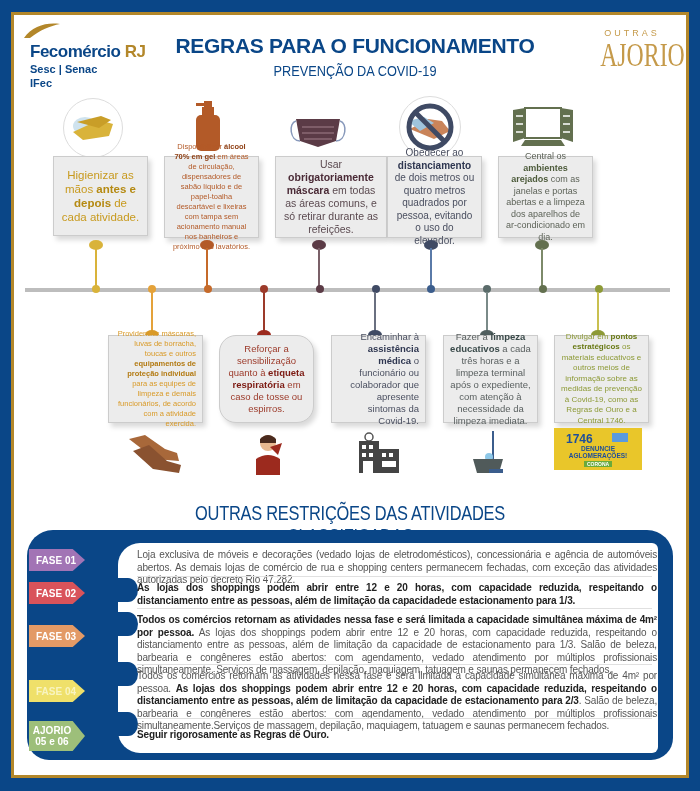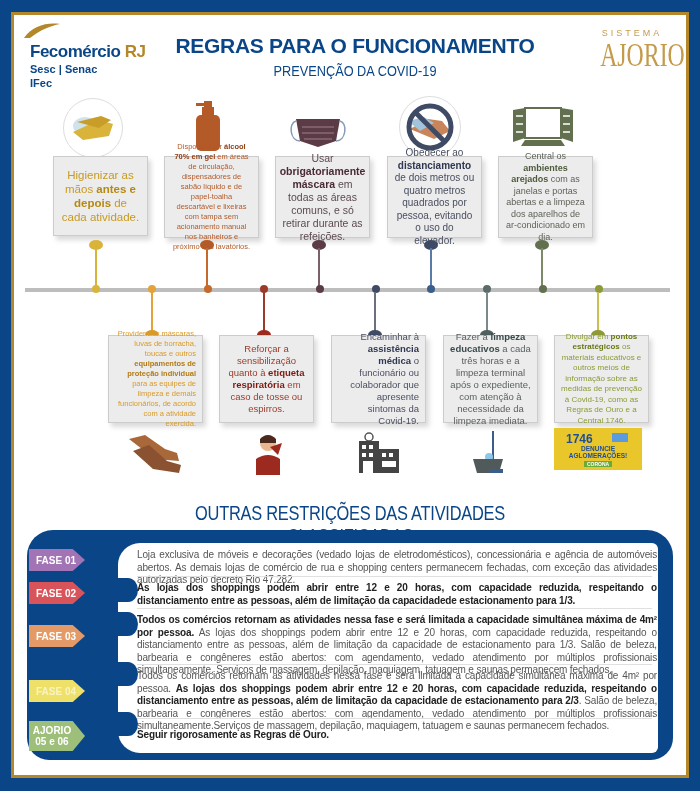--- a/index.html
+++ b/index.html
@@ -49,21 +49,21 @@
   <svg class="logo-swoosh" viewBox="0 0 40 18">
       <path d="M2 16 C10 4, 25 0, 38 2 C28 4, 18 8, 8 16 Z" fill="#b3872a"></path>
     </svg>
   <div class="fec-name"><span>Fecomércio</span> <span class="rj">RJ</span></div>
   <div class="fec-sub1">Sesc | Senac</div>
   <div class="fec-sub2">IFec</div>
 </div>
 <div class="title">REGRAS PARA O FUNCIONAMENTO</div>
 <div class="subtitle">PREVENÇÃO DA COVID-19</div>
 <div class="ajorio">
-  <div class="sys">SISTEMA</div>
+  <div class="sys">OUTRAS</div>
   <div class="name">AJORIO</div>
 </div>
 
 <div class="icon-top circle-bg" style="left:63px;top:98px;width:60px;height:60px;">
   <svg width="48" height="36" viewBox="0 0 48 36">
       <ellipse cx="16" cy="16" rx="12" ry="9" fill="#cfe3ef"></ellipse>
       <path d="M4 22 L30 10 L44 14 L40 26 L14 30 Z" fill="#d9b33a"></path>
       <path d="M8 12 L32 6 L42 10 L30 18 Z" fill="#c99e28"></path>
     </svg>
 </div>
@@ -98,21 +98,21 @@
       <path d="M10 42 L54 42 L50 36 L14 36 Z" fill="#63704f"></path>
     </svg>
 </div>
 
 <div class="card" style="left:53px;top:156px;width:95px;height:80px;">
   <div class="card-text" style="font-size:11.5px;line-height:14px;color:#c89a1e;text-align:center;"><span style="display:inline">Higienizar as mãos </span><b style="color:#b58a12;">antes e depois</b><span style="display:inline"> de cada atividade.</span></div>
 </div>
 <div class="card" style="left:164px;top:156px;width:95px;height:82px;">
   <div class="card-text" style="font-size:7.5px;line-height:10px;color:#b35a28;"><span style="display:inline">Disponibilizar </span><b style="color:#8e3e12;">álcool 70% em gel</b><span style="display:inline"> em áreas de circulação, dispensadores de sabão líquido e de papel-toalha descartável e lixeiras com tampa sem acionamento manual nos banheiros e próximo aos lavatórios.</span></div>
 </div>
-<div class="card" style="left:275px;top:156px;width:95px;height:82px;">
+<div class="card" style="left:275px;top:156px;width:112px;height:82px;">
   <div class="card-text" style="font-size:10.5px;line-height:13px;color:#5b4a50;"><span style="display:inline">Usar </span><b style="color:#4a2a36;">obrigatoriamente máscara</b><span style="display:inline"> em todas as áreas comuns, e só retirar durante as refeições.</span></div>
 </div>
 <div class="card" style="left:387px;top:156px;width:95px;height:82px;">
   <div class="card-text" style="font-size:10px;line-height:12.5px;color:#4a4f60;"><span style="display:inline">Obedecer ao </span><b style="color:#2e3650;">distanciamento</b><span style="display:inline"> de dois metros ou quatro metros quadrados por pessoa, evitando o uso do elevador.</span></div>
 </div>
 <div class="card" style="left:498px;top:156px;width:95px;height:82px;">
   <div class="card-text" style="font-size:9px;line-height:11.5px;color:#5d6358;"><span style="display:inline">Central os </span><b style="color:#4d5b3b;">ambientes arejados</b><span style="display:inline"> com as janelas e portas abertas e a limpeza dos aparelhos de ar-condicionado em dia.</span></div>
 </div>
 
 <div class="dot" style="left:89px;top:240px;background:#d9b33a;"></div>
@@ -145,21 +145,21 @@
 <div class="vline" style="left:374px;top:292px;height:40px;background:#6a7080;"></div>
 <div class="dot" style="left:368px;top:330px;background:#3f4a64;"></div>
 <div class="vline" style="left:486px;top:292px;height:40px;background:#7a8a88;"></div>
 <div class="dot" style="left:480px;top:330px;background:#4f5e5e;"></div>
 <div class="vline" style="left:597px;top:292px;height:40px;background:#c9c050;"></div>
 <div class="dot" style="left:591px;top:330px;background:#8d9a36;"></div>
 
 <div class="card" style="left:108px;top:335px;width:95px;height:88px;text-align:right;">
   <div class="card-text" style="font-size:7.5px;line-height:10px;color:#d99a28;"><span style="display:inline">Providenciar máscaras, luvas de borracha, toucas e outros </span><b style="color:#b37a12;">equipamentos de proteção individual</b><span style="display:inline"> para as equipes de limpeza e demais funcionários, de acordo com a atividade exercida.</span></div>
 </div>
-<div class="card" style="left:219px;top:335px;width:95px;height:88px;">
+<div class="card" style="left:219px;top:335px;width:95px;height:88px;border-radius:17px;">
   <div class="card-text" style="font-size:9.5px;line-height:12px;color:#9c3a2a;"><span style="display:inline">Reforçar a sensibilização quanto à </span><b style="color:#7c1a12;">etiqueta respiratória</b><span style="display:inline"> em caso de tosse ou espirros.</span></div>
 </div>
 <div class="card" style="left:331px;top:335px;width:95px;height:88px;text-align:right;">
   <div class="card-text" style="font-size:9.5px;line-height:12px;color:#4a4f60;"><span style="display:inline">Encaminhar à </span><b style="color:#2e3650;">assistência médica</b><span style="display:inline"> o funcionário ou colaborador que apresente sintomas da Covid-19.</span></div>
 </div>
 <div class="card" style="left:443px;top:335px;width:95px;height:88px;">
   <div class="card-text" style="font-size:9.5px;line-height:12px;color:#5a6060;"><span style="display:inline">Fazer a </span><b style="color:#3a4a4a;">limpeza educativos</b><span style="display:inline"> a cada três horas e a limpeza terminal após o expediente, com atenção à necessidade da limpeza imediata.</span></div>
 </div>
 <div class="card" style="left:554px;top:335px;width:95px;height:88px;">
   <div class="card-text" style="font-size:8px;line-height:10.5px;color:#8d9a36;"><span style="display:inline">Divulgar em </span><b style="color:#6a7a16;">pontos estratégicos</b><span style="display:inline"> os materiais educativos e outros meios de informação sobre as medidas de prevenção à Covid-19, como as Regras de Ouro e a Central 1746.</span></div>

